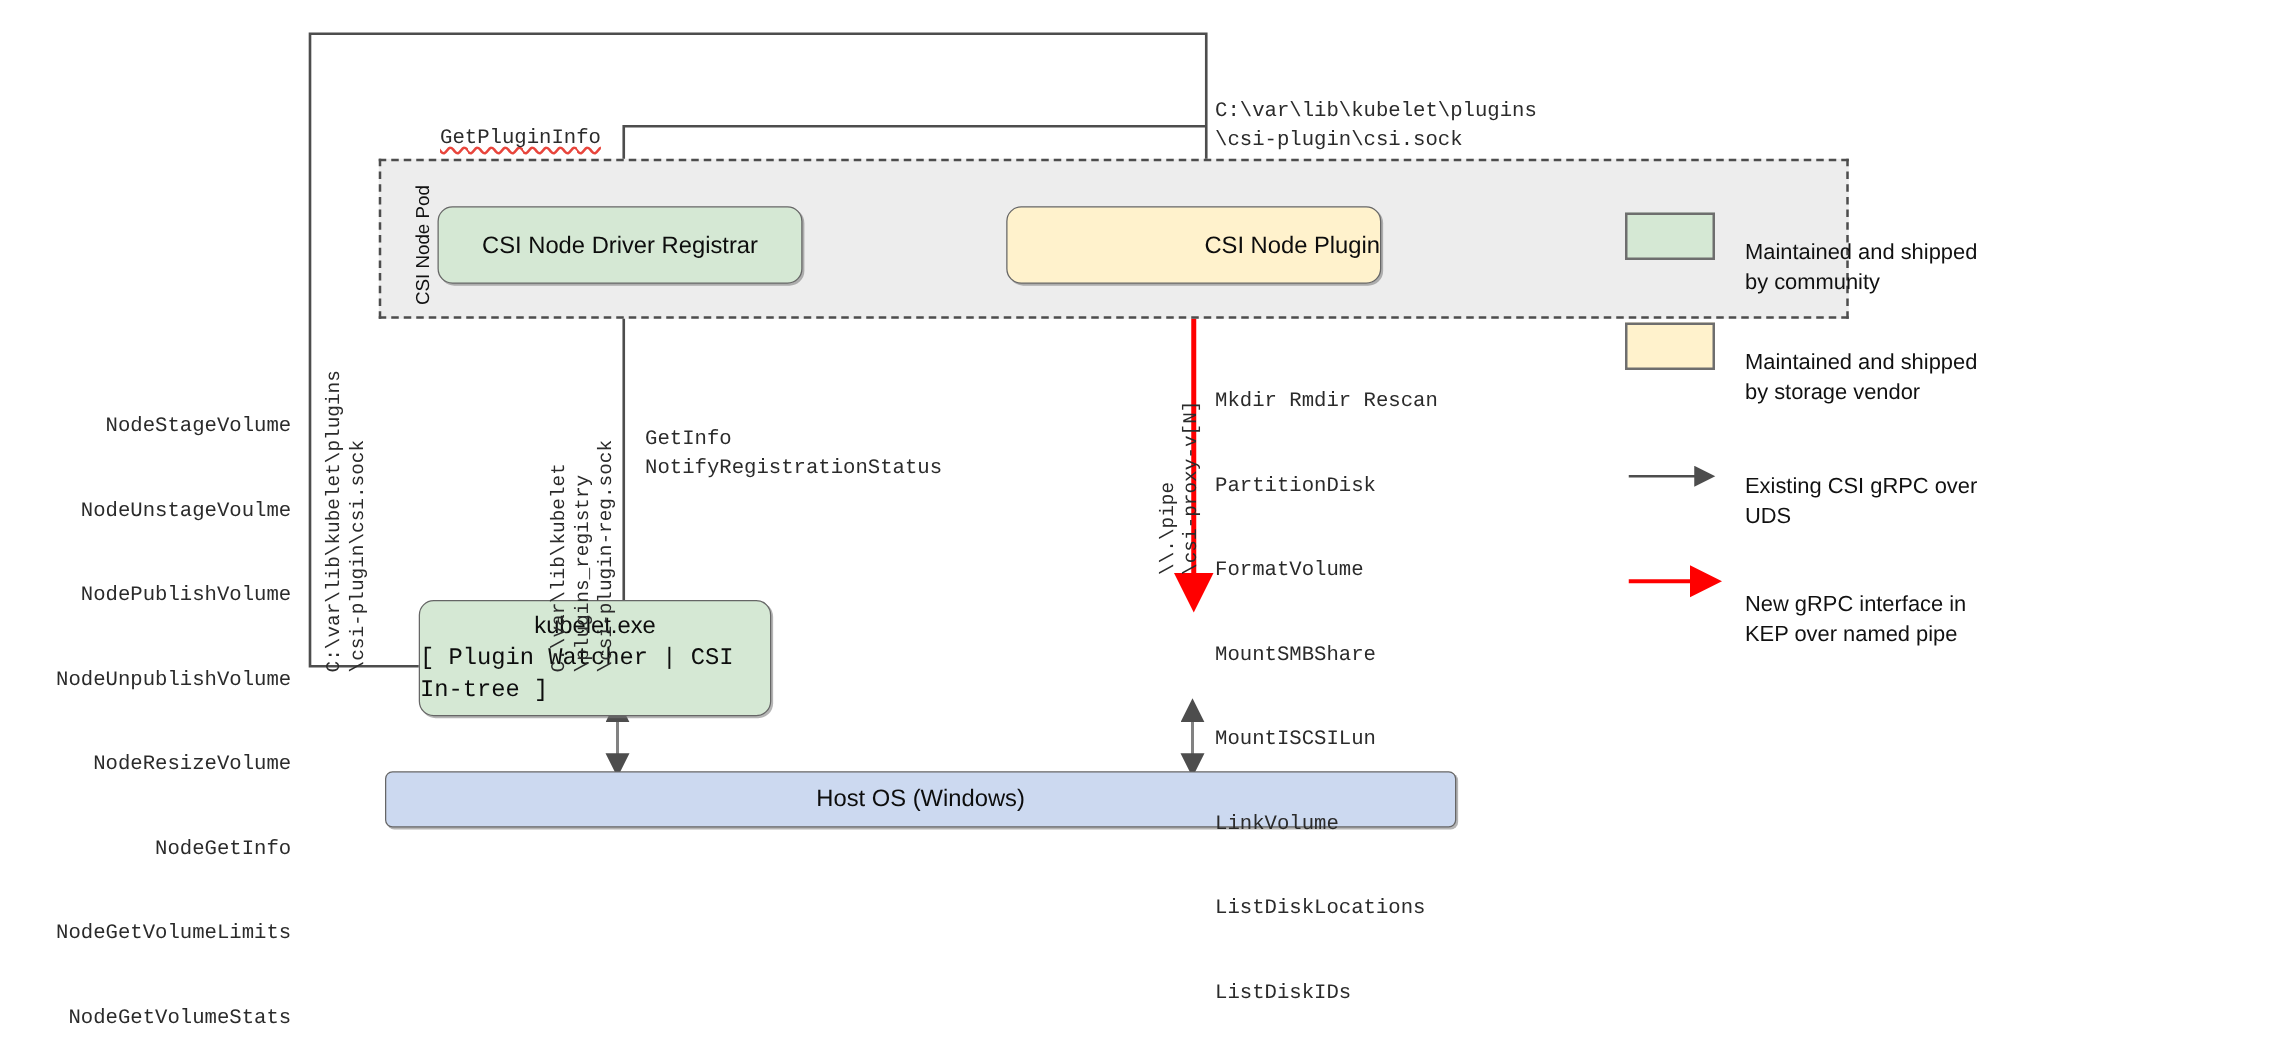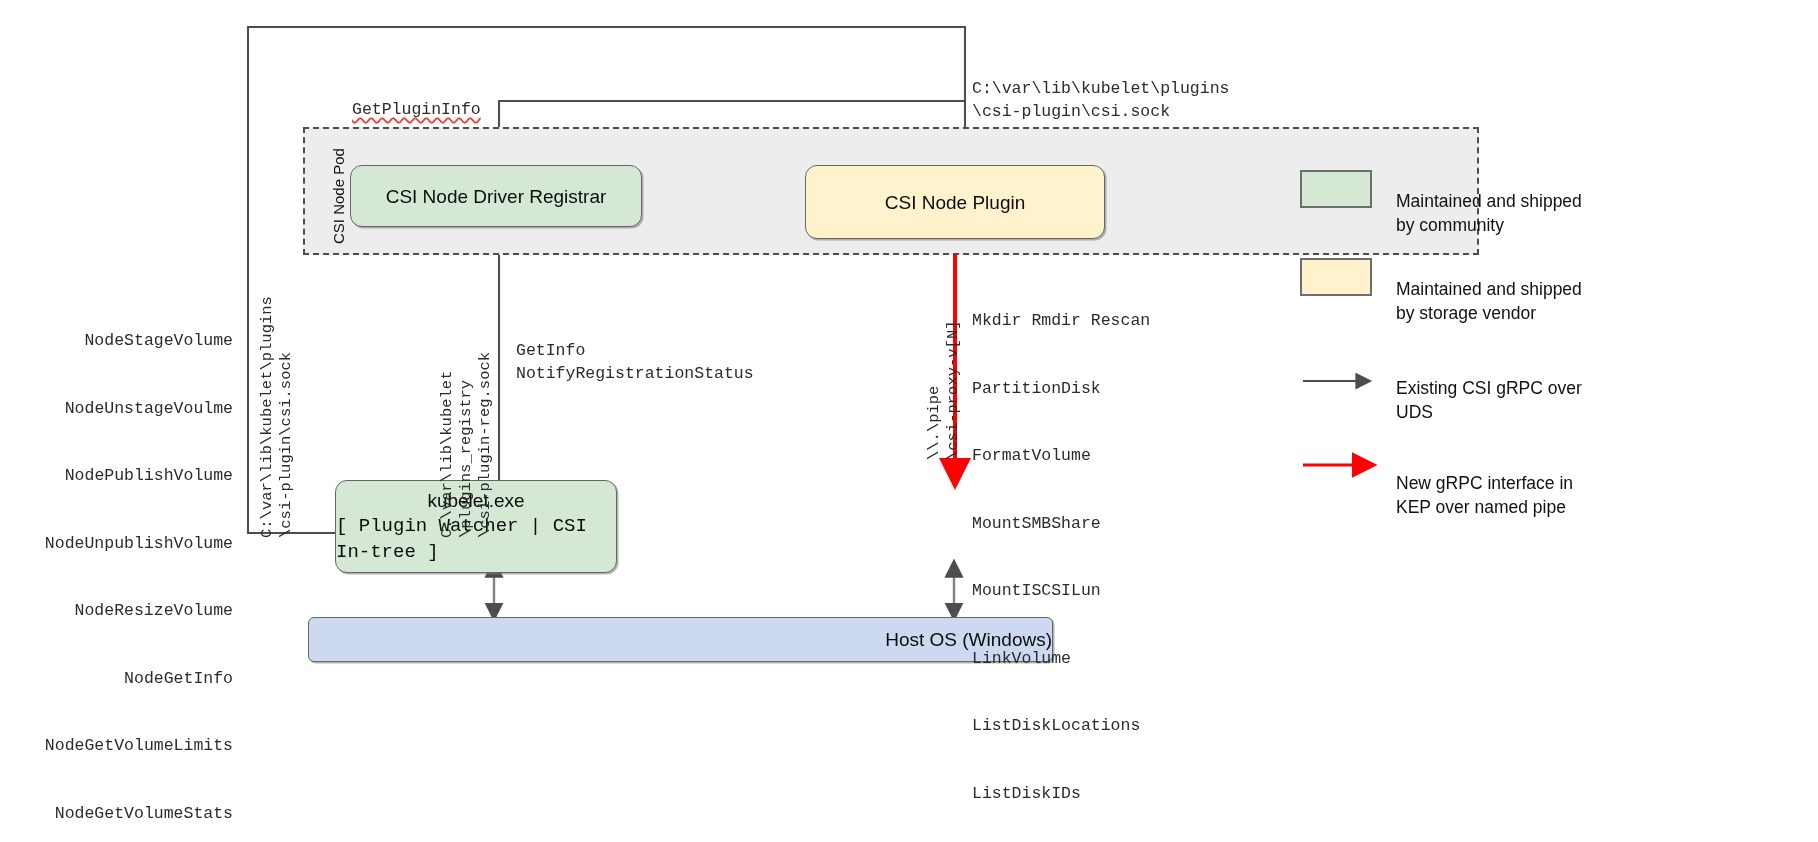--- a/index.html
+++ b/index.html
@@ -156,31 +156,31 @@
     </g>
   </svg>
 
   <div class="pod-box" style="left:303px; top:127px; width:1176px; height:128px;"></div>
   <div class="pod-label" style="left:330px; top:244px;">CSI Node Pod</div>
 
   <div class="node-box node-green" style="left:350px; top:165px; width:292px; height:62px;">
     <div class="node-title">CSI Node Driver Registrar</div>
   </div>
 
-  <div class="node-box node-yellow" style="left:805px; top:165px; width:300px; height:74px;">
+  <div class="node-box node-yellow" style="left:805px; top:165px; width:300px; height:62px;align-items:flex-end;">
     <div class="node-title">CSI Node Plugin</div>
   </div>
 
   <div class="node-box node-green" style="left:335px; top:480px; width:282px; height:93px;">
     <div class="node-title">kubelet.exe</div>
     <div class="node-sub">[ Plugin Watcher | CSI In-tree ]</div>
   </div>
 
 
-  <div class="node-box node-blue" style="left:308px; top:617px; width:745px; height:45px;align-items:flex-end;">
+  <div class="node-box node-blue" style="left:308px; top:617px; width:857px; height:45px;">
     <div class="node-title">Host OS (Windows)</div>
   </div>
 
   <div class="code-block mono spell" style="left:332px; top:99px;margin-left:20px;">GetPluginInfo</div>
 
   <div class="code-block mono code-left" style="left:972px; top:78px;">C:\var\lib\kubelet\plugins
 \csi-plugin\csi.sock</div>
 
   <div class="code-block mono code-left" style="left:516px; top:340px;">GetInfo
 NotifyRegistrationStatus</div>

